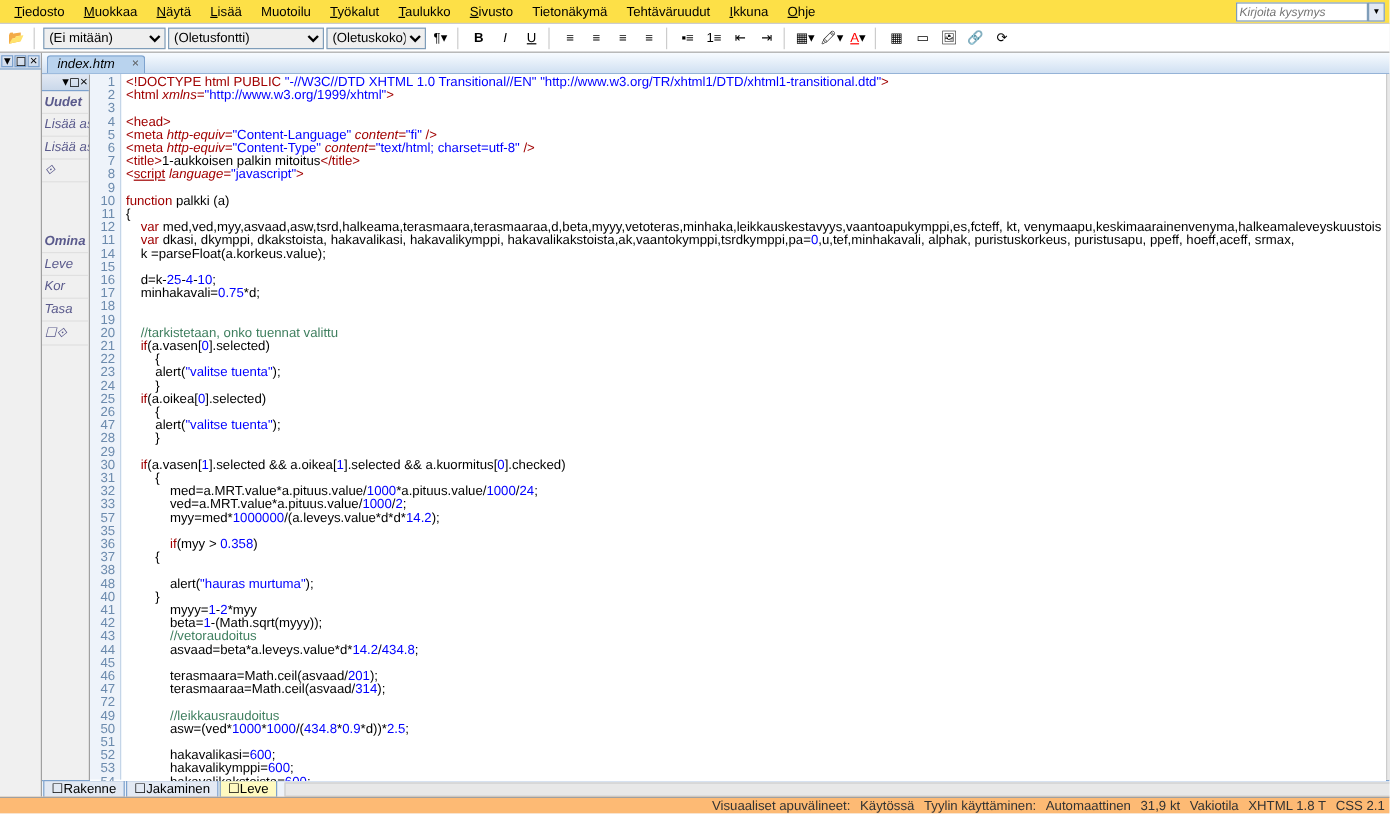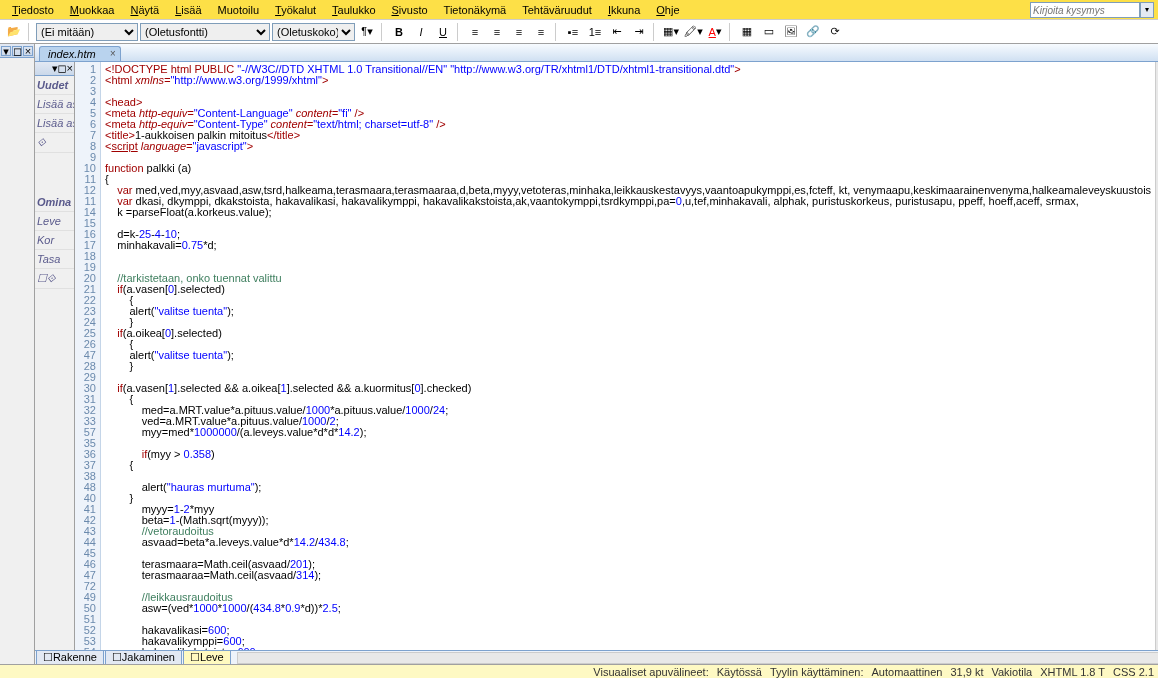--- a/index.html
+++ b/index.html
@@ -33,21 +33,21 @@
 .code .t-attr { color: #a00000; font-style: italic; }
 .code .t-str { color: #0000ff; }
 .code .t-kw { color: #a00000; }
 .code .t-num { color: #0000ff; }
 .code .t-cm { color: #3f7f5f; }
 .code div { height: 11px; }
 .bottom-tabs { height: 14px; background: #eef3fa; border-top: 1px solid #7da2ce; display: flex; align-items: center; font-size: 10px; }
 .bottom-tabs .bt { border: 1px solid #7da2ce; padding: 0 6px; margin-left: 1px; cursor: default; background: #e3e9f3; }
 .bottom-tabs .bt.active { background: #fffac0; }
 .bottom-tabs .scroll-stub { flex: 1; height: 12px; background: #e8e8e8; margin-left: 6px; border: 1px solid #ccc; }
-.statusbar { height: 14px; background: #fef9c3; border-top: 1px solid #a0a0a0; display: flex; align-items: center; font-size: 10px; padding: 0 4px; gap: 10px; color: #333; }
+.statusbar { height: 14px; background: #fdba74; border-top: 1px solid #a0a0a0; display: flex; align-items: center; font-size: 10px; padding: 0 4px; gap: 10px; color: #333; }
 .statusbar .st-right { margin-left: auto; display: flex; gap: 8px; }
 .scroll-y { width: 16px; background: #e8e8e8; border-left: 1px solid #ccc; }
 .lp-spacer { flex: 1; }
 </style>
 </head>
 <body>
 
 <div class="menubar">
   <div id="menu-items" style="display: flex;">
       <div class="menu-item"><u>T</u>iedosto</div>

